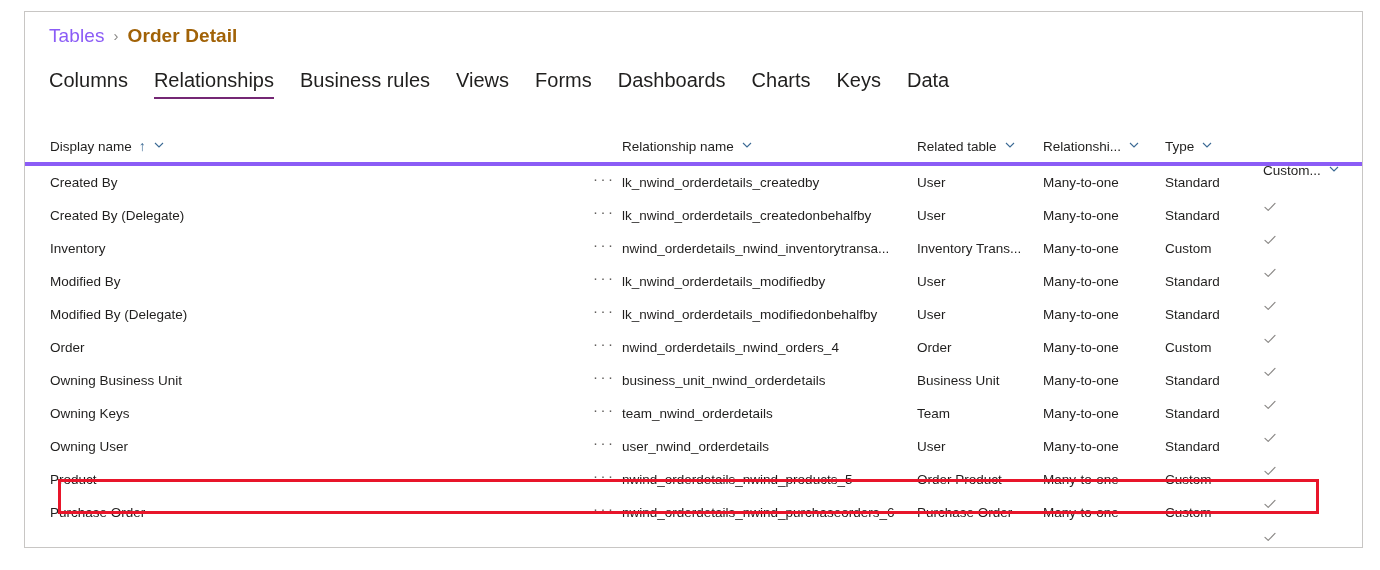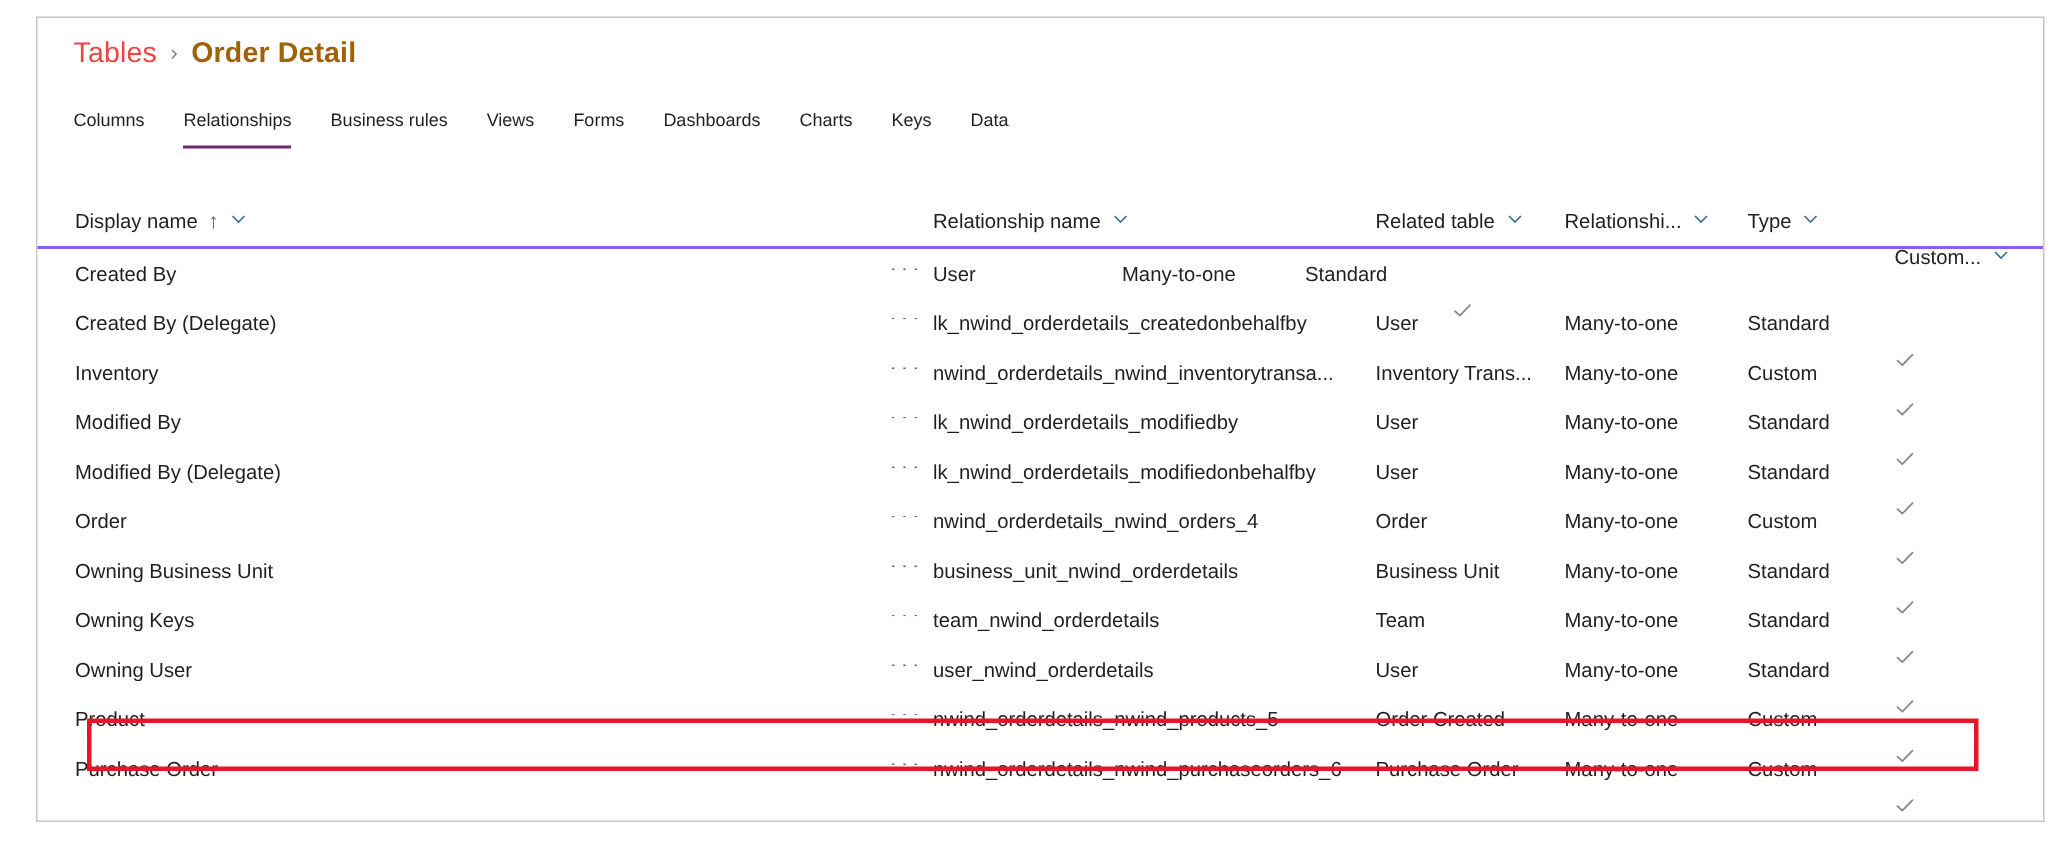--- a/index.html
+++ b/index.html
@@ -39,21 +39,21 @@
   .breadcrumb {
     position: absolute;
     left: 24px;
     top: 13px;
     display: flex;
     align-items: baseline;
     white-space: nowrap;
   }
   .crumb-parent {
     font-size: 19px;
-    color: #ef4444;
+    color: #8b5cf6;
     letter-spacing: 0.1px;
   }
   .crumb-sep {
     font-size: 15px;
     color: #8a8886;
     margin: 0 9px;
     position: relative;
     top: -1px;
   }
   .crumb-current {
@@ -66,21 +66,21 @@
   
   .tabs {
     position: absolute;
     left: 23px;
     top: 57px;
     display: flex;
     align-items: flex-start;
     height: 32px;
   }
   .tab {
-    font-size: 12px;
+    font-size: 20px;
     color: #201f1e;
     padding: 0 13px;
     height: 30px;
     line-height: 22px;
     position: relative;
     cursor: pointer;
     white-space: nowrap;
   }
   .tab:first-child { padding-left: 1px; }
   .tab.active {
@@ -106,21 +106,21 @@
   }
   .row {
     position: relative;
     height: 33px;
     display: flex;
     align-items: center;
     box-sizing: border-box;
   }
   .header-row {
     height: 36px;
-    border-bottom: 2px solid #8b5cf6;
+    border-bottom: 4px solid #8b5cf6;
   }
   .hcell {
     font-size: 13.5px;
     color: #201f1e;
     display: flex;
     align-items: center;
     box-sizing: border-box;
     white-space: nowrap;
     overflow: hidden;
     cursor: pointer;
@@ -270,20 +270,21 @@
           </span>
         </div>
       </div>
 
       <div id="table-body">
           <div class="row">
             <div class="cell c-display">Created By</div>
             <div class="cell c-ellipsis">
               <span class="ellipsis-btn">···</span>
             </div>
+            <div class="cell c-relname">lk_nwind_orderdetails_createdby</div>
             <div class="cell c-related">User</div>
             <div class="cell c-relship">Many-to-one</div>
             <div class="cell c-type">Standard</div>
             <div class="cell c-custom">
               <span>
                 <svg class="check" viewBox="0 0 14 14">
                   <path d="M2 7.4 L5.2 10.4 L12 3.4" fill="none" stroke="#8a8886" stroke-width="1.2" stroke-linecap="round" stroke-linejoin="round"></path>
                 </svg>
               </span>
             </div>
@@ -423,21 +424,21 @@
                 </svg>
               </span>
             </div>
           </div>
           <div class="row">
             <div class="cell c-display">Product</div>
             <div class="cell c-ellipsis">
               <span class="ellipsis-btn">···</span>
             </div>
             <div class="cell c-relname">nwind_orderdetails_nwind_products_5</div>
-            <div class="cell c-related">Order Created</div>
+            <div class="cell c-related">Order Product</div>
             <div class="cell c-relship">Many-to-one</div>
             <div class="cell c-type">Custom</div>
             <div class="cell c-custom">
               <span>
                 <svg class="check" viewBox="0 0 14 14">
                   <path d="M2 7.4 L5.2 10.4 L12 3.4" fill="none" stroke="#8a8886" stroke-width="1.2" stroke-linecap="round" stroke-linejoin="round"></path>
                 </svg>
               </span>
             </div>
           </div>

